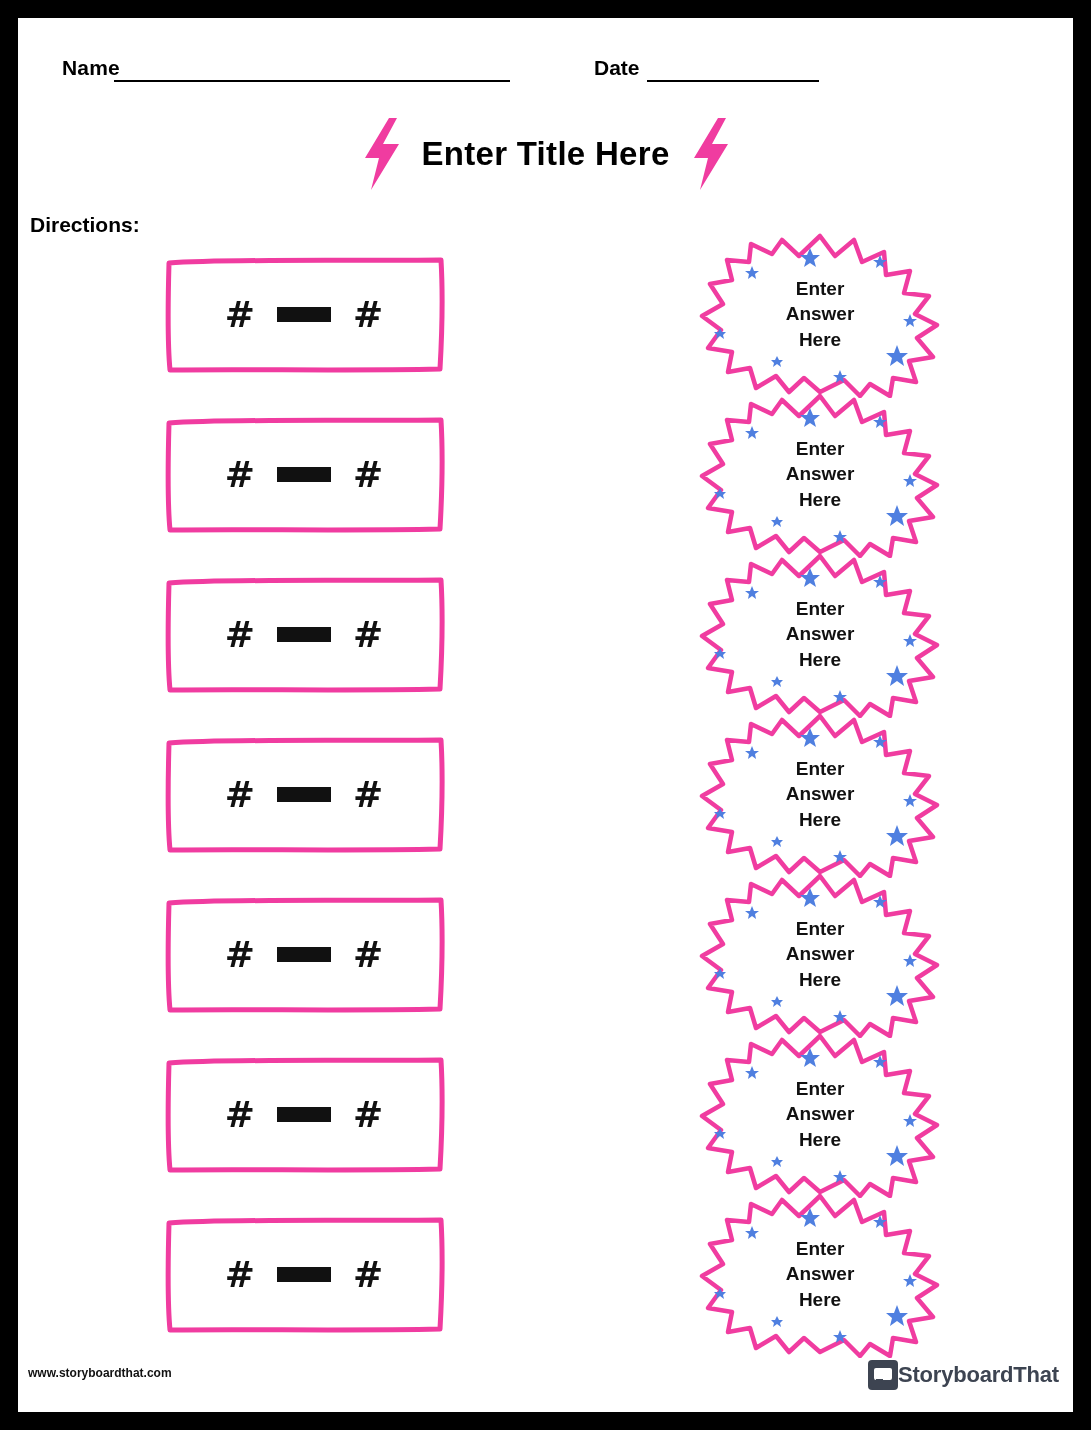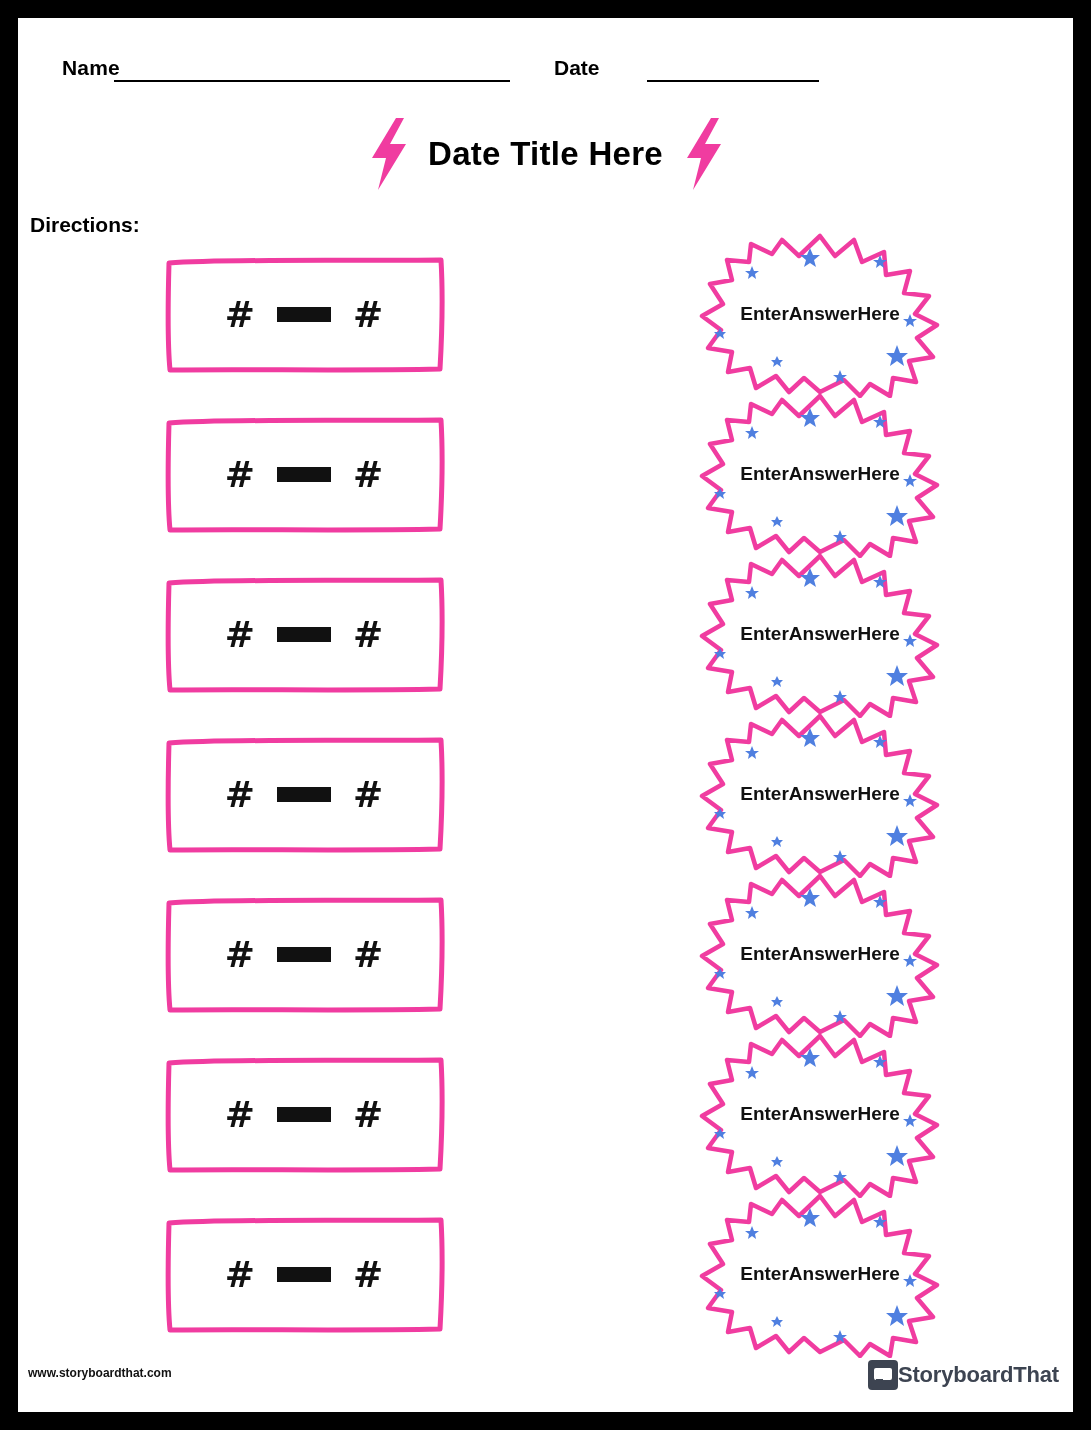--- a/index.html
+++ b/index.html
@@ -42,21 +42,21 @@
   }
   .name-line {
     position: absolute;
     left: 96px;
     top: 24px;
     width: 396px;
     border-bottom: 2px solid #000;
   }
   .date-label {
     position: absolute;
-    left: 536px;
+    left: 576px;
     top: 0;
     font-size: 21px;
     font-weight: bold;
     color: #000;
   }
   .date-line {
     position: absolute;
     left: 629px;
     top: 24px;
     width: 172px;
@@ -164,21 +164,21 @@
     width: 252px;
     height: 168px;
   }
   .burst-text {
     position: absolute;
     left: 0;
     top: 0;
     width: 252px;
     height: 168px;
     display: flex;
-    flex-direction: row;
+    flex-direction: column;
     align-items: center;
     justify-content: center;
     font-size: 19px;
     font-weight: bold;
     line-height: 1.35;
     color: #111;
     text-align: center;
     pointer-events: none;
   }
 
@@ -242,21 +242,21 @@
     <span class="name-label">Name</span>
     <div class="name-line"></div>
     <span class="date-label">Date</span>
     <div class="date-line"></div>
   </div>
 
   <div class="title-wrap">
     <svg class="bolt" viewBox="0 0 44 72">
       <polygon points="30,0 6,40 20,40 12,72 40,26 24,26 38,0" fill="#f03ca0"></polygon>
     </svg>
-    <span class="title-text">Date Title Here</span>
+    <span class="title-text">Enter Title Here</span>
     <svg class="bolt" viewBox="0 0 44 72">
       <polygon points="30,0 6,40 20,40 12,72 40,26 24,26 38,0" fill="#f03ca0"></polygon>
     </svg>
   </div>
 
   <div class="directions">Directions:</div>
 
   <div class="problems">
 
     <div class="prob-row">

